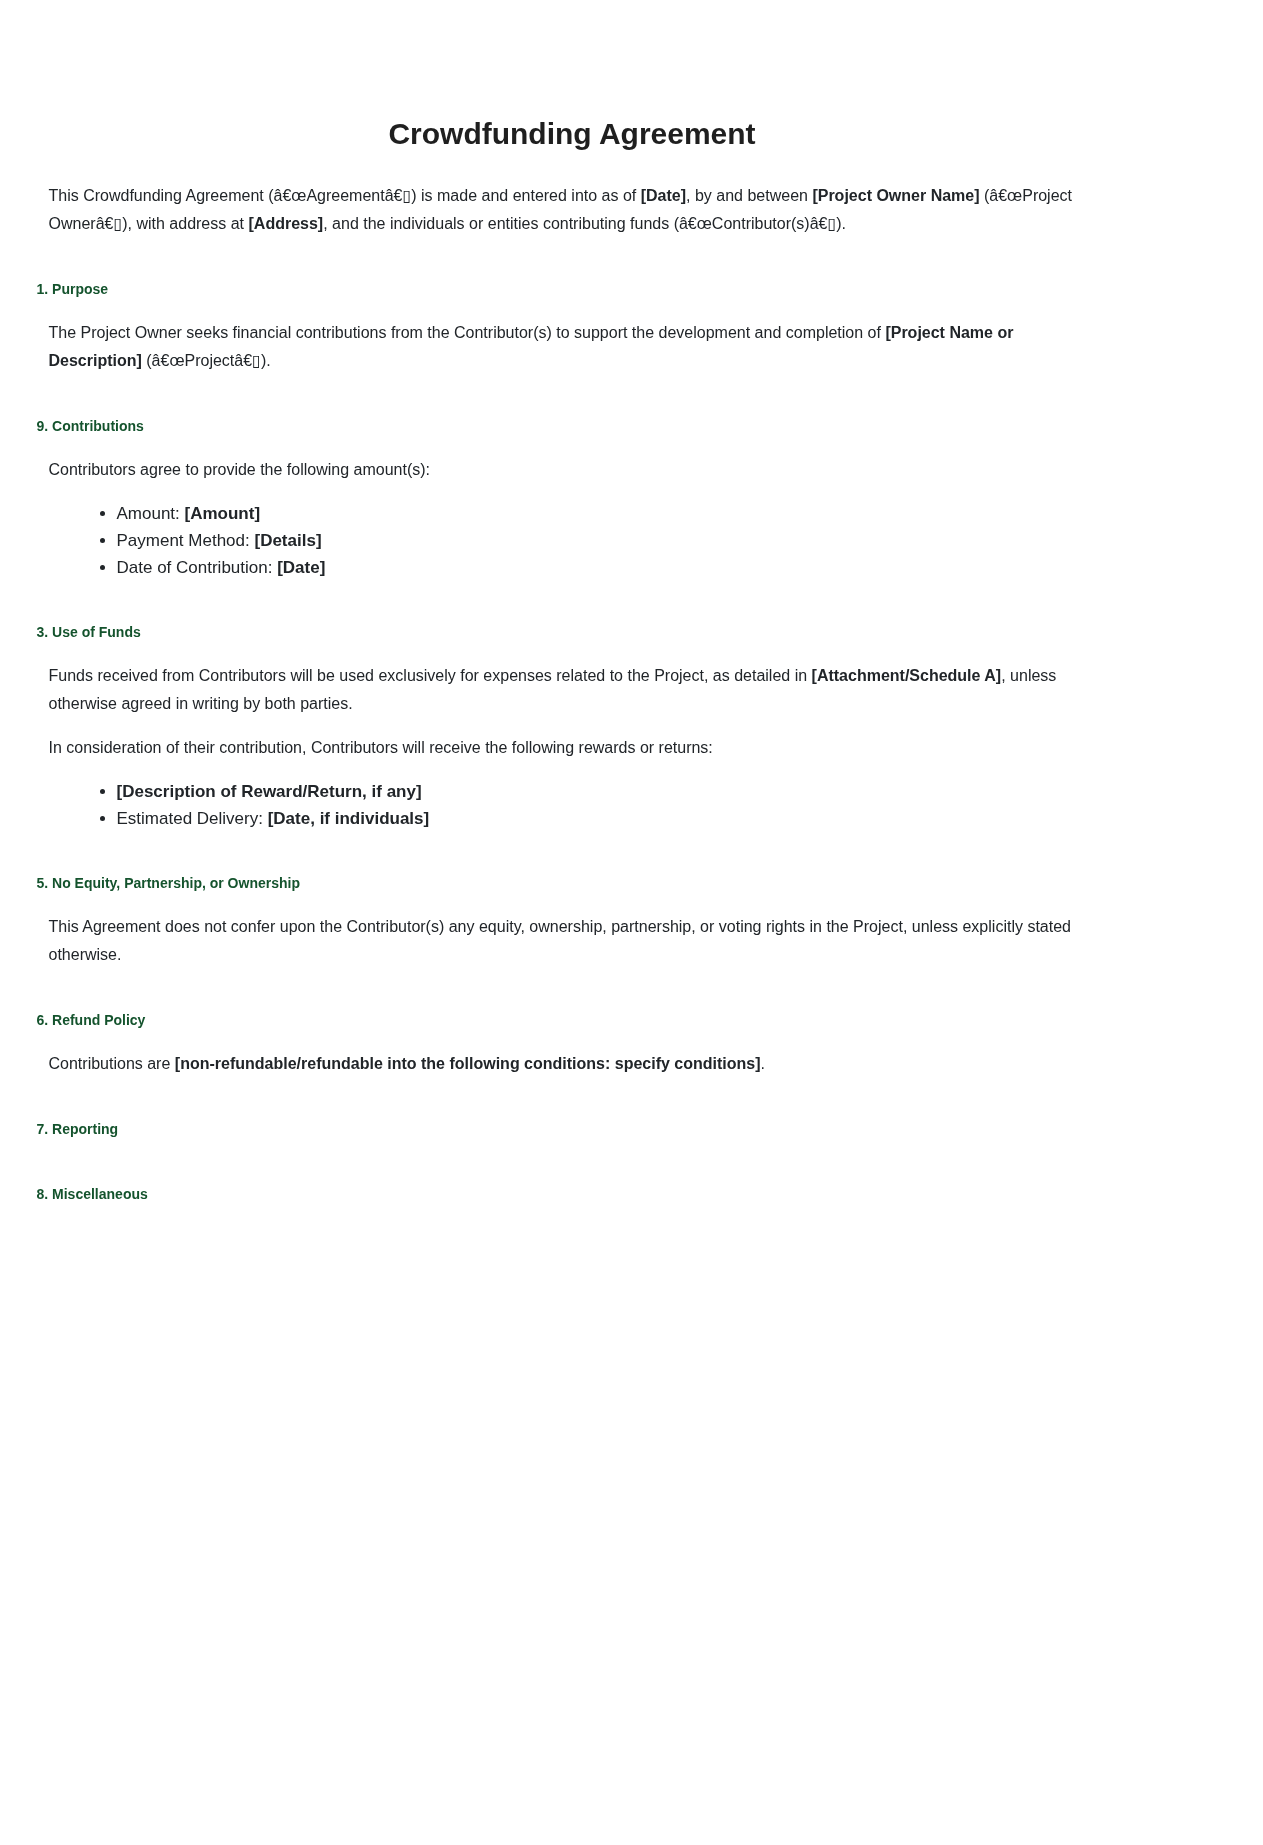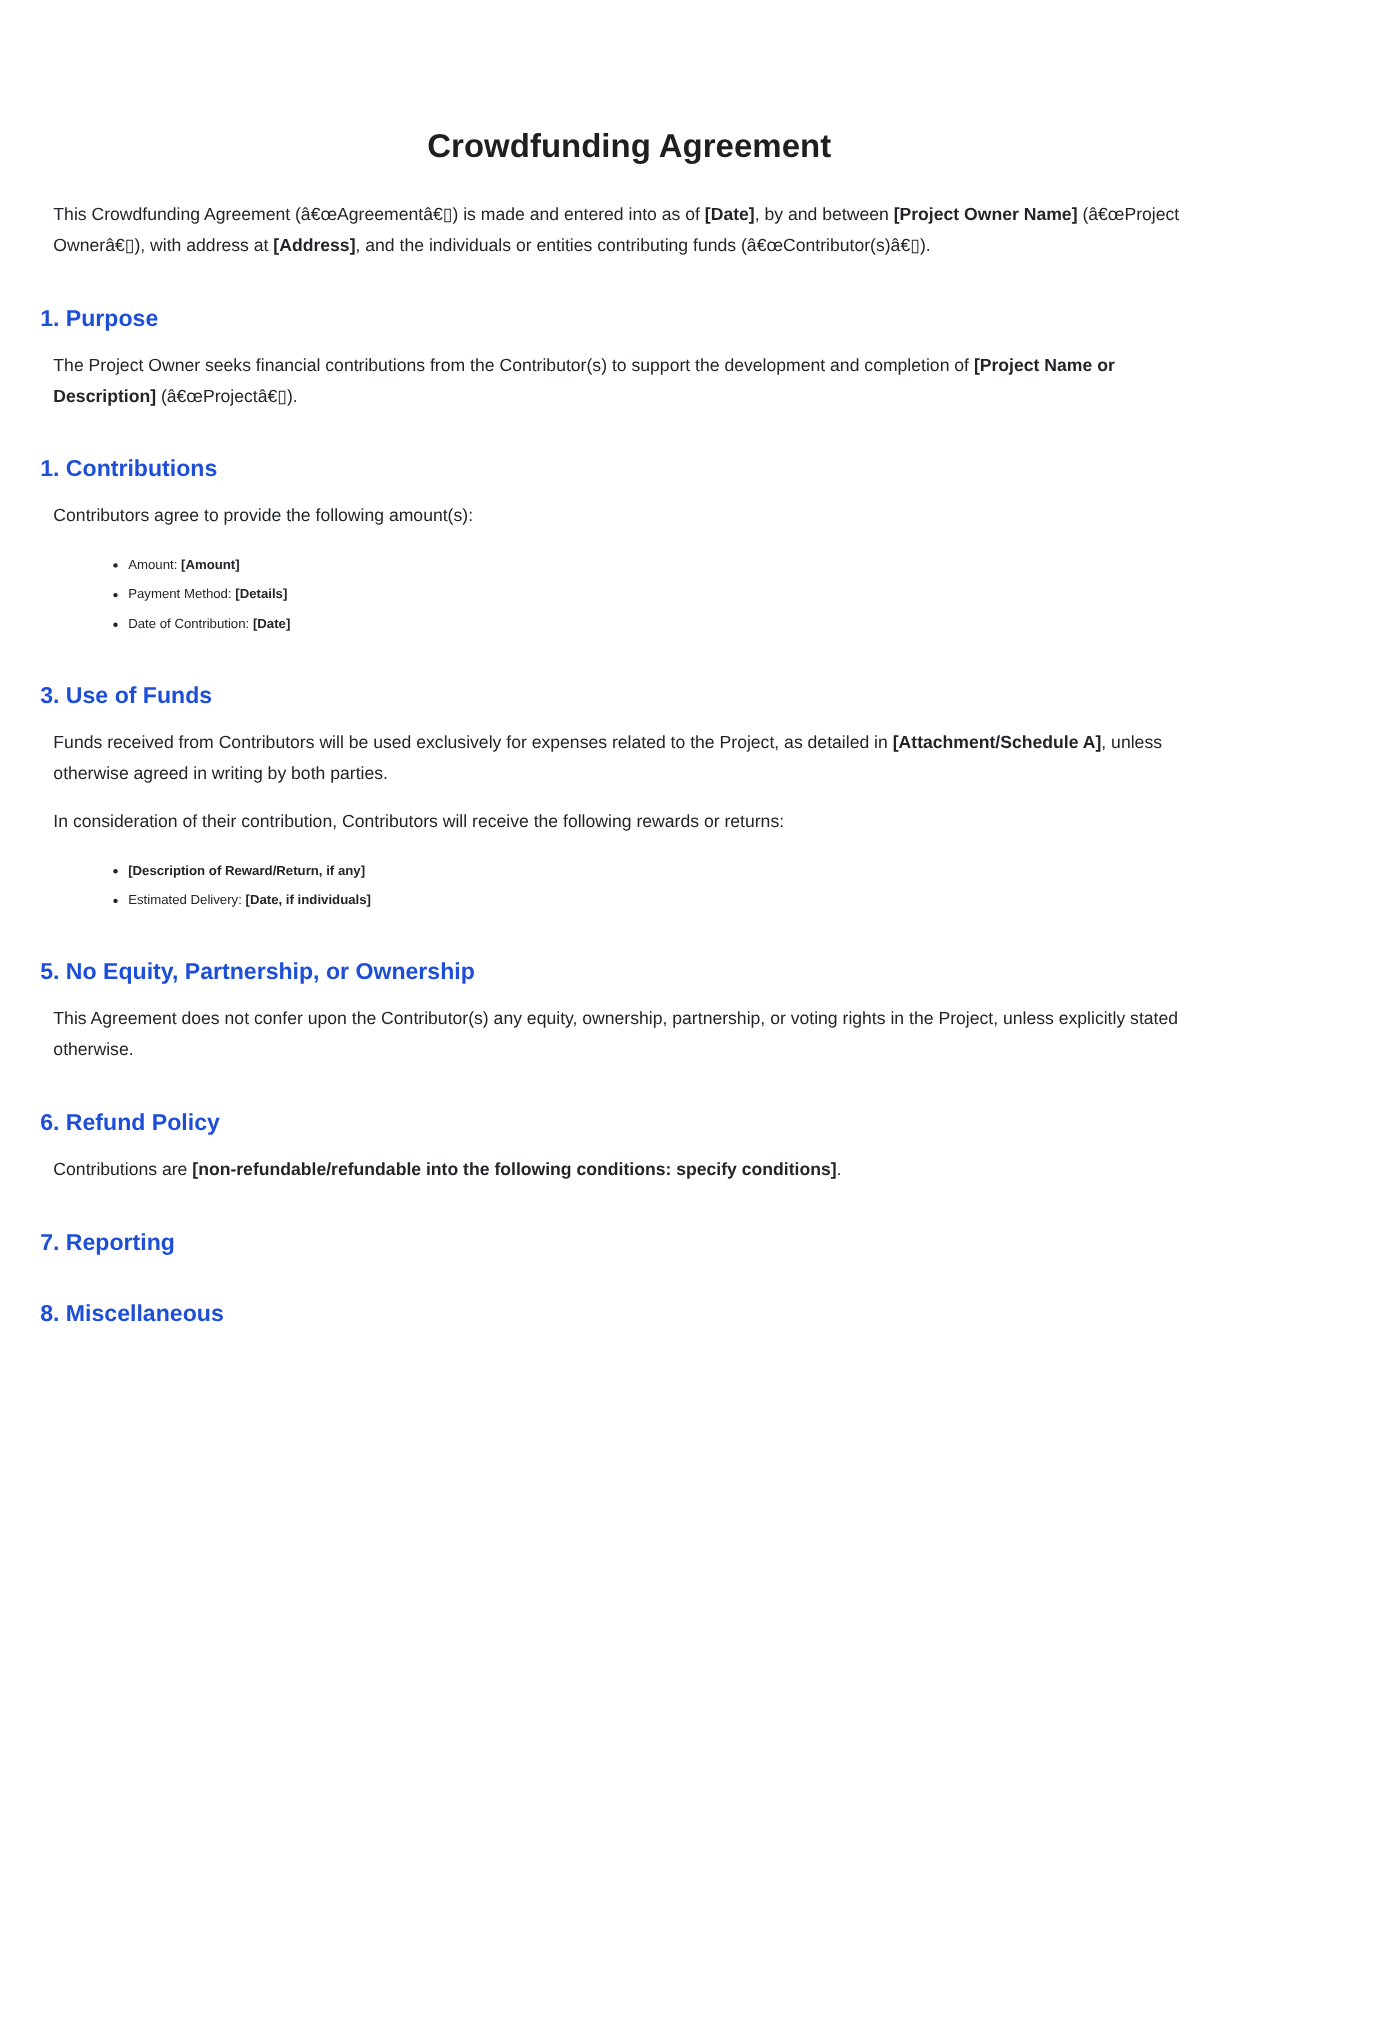--- a/index.html
+++ b/index.html
@@ -26,55 +26,55 @@
   h1.doc-title {
     margin: 115px 0 0 0;
     font-size: 30px;
     line-height: 38px;
     font-weight: 700;
     text-align: center;
     color: #1f1f1f;
   }
   h2.section-heading {
     margin: 38px 0 0 0;
-    font-size: 21px;
+    font-size: 14px;
     line-height: 27px;
     font-weight: 700;
-    color: #1d4ed8;
+    color: #14532d;
   }
   p.para {
     margin: 16px 0 0 12px;
     font-size: 16px;
     line-height: 28px;
   }
   p.para.intro {
     margin-top: 29px;
   }
   ul.bullets {
     margin: 16px 0 0 0;
     padding-left: 80px;
     list-style: disc;
   }
   ul.bullets li {
-    font-size: 12px;
+    font-size: 17px;
     line-height: 27px;
   }
   strong { font-weight: 700; }
 </style>
 </head>
 <body>
 
 <div class="doc-clip">
   <div class="doc">
     <h1 class="doc-title">Crowdfunding Agreement</h1>
     <p class="para intro"><span>This Crowdfunding Agreement (â€œAgreementâ€▯) is made and entered into as of </span><strong>[Date]</strong><span>, by and between </span><strong>[Project Owner Name]</strong><span> (â€œProject Ownerâ€▯), with address at </span><strong>[Address]</strong><span>, and the individuals or entities contributing funds (â€œContributor(s)â€▯).</span></p>
     <div id="sections">
         <h2 class="section-heading">1. Purpose</h2>
         <p class="para"><span>The Project Owner seeks financial contributions from the Contributor(s) to support the development and completion of </span><strong>[Project Name or Description]</strong><span> (â€œProjectâ€▯).</span></p>
-        <h2 class="section-heading">1. Contributions</h2>
+        <h2 class="section-heading">9. Contributions</h2>
         <p class="para"><span>Contributors agree to provide the following amount(s):</span></p>
         <ul class="bullets">
           <li><span>Amount: </span><strong>[Amount]</strong></li>
           <li><span>Payment Method: </span><strong>[Details]</strong></li>
           <li><span>Date of Contribution: </span><strong>[Date]</strong></li>
         </ul>
         <h2 class="section-heading">3. Use of Funds</h2>
         <p class="para"><span>Funds received from Contributors will be used exclusively for expenses related to the Project, as detailed in </span><strong>[Attachment/Schedule A]</strong><span>, unless otherwise agreed in writing by both parties.</span></p>
         <p class="para"><span>In consideration of their contribution, Contributors will receive the following rewards or returns:</span></p>
         <ul class="bullets">

